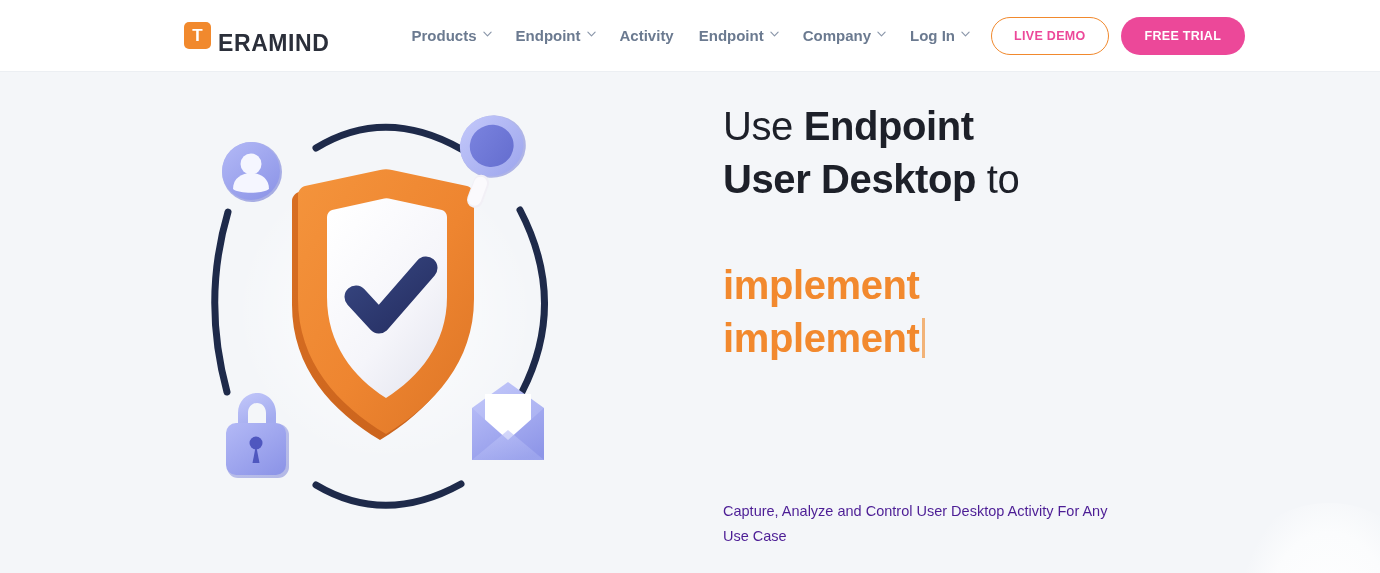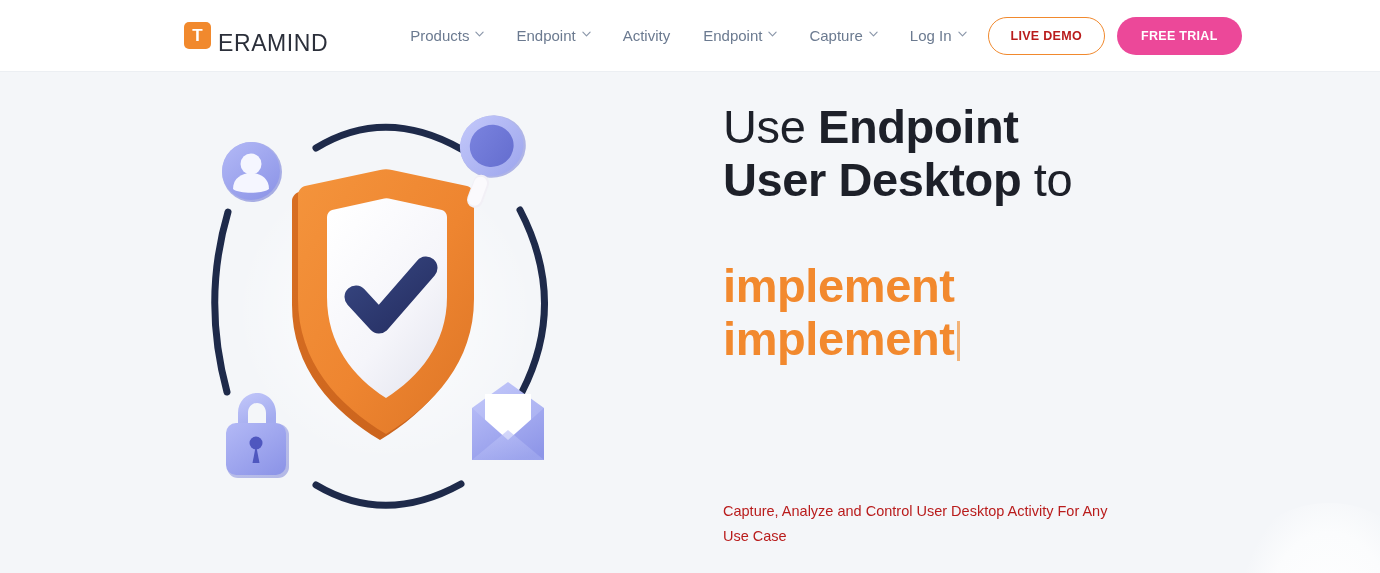--- a/index.html
+++ b/index.html
@@ -62,29 +62,30 @@
     display: flex;
     align-items: center;
     justify-content: center;
     line-height: 1;
     letter-spacing: 0;
   }
   .logo-text {
     font-size: 23px;
     letter-spacing: 0.6px;
     color: #2b2f3a;
-    font-weight: 400;
+    font-weight: 700;
     margin-top: 16px;
   }
 
   .nav-links {
     display: flex;
     align-items: center;
     margin-left: 82px;
-    gap: 33px;
+    gap: 25px;
+    font-weight: bold;
   }
   .nav-item {
     display: flex;
     align-items: center;
     gap: 6px;
     font-size: 15px;
     color: #6b7a90;
     cursor: pointer;
     white-space: nowrap;
   }
@@ -112,21 +113,21 @@
     font-size: 12.5px;
     font-weight: 700;
     letter-spacing: 0.3px;
     cursor: pointer;
     white-space: nowrap;
     box-sizing: border-box;
   }
   .pill-outline {
     padding: 0 22px;
     border: 1.5px solid #f1892d;
-    color: #b91c1c;
+    color: #ec4899;
     background: #ffffff;
   }
   .pill-solid {
     padding: 0 24px;
     background: #ec4899;
     color: #ffffff;
     border: none;
   }
 
   
@@ -149,21 +150,21 @@
 
   .hero-copy {
     position: absolute;
     left: 723px;
     top: 28px;
     width: 440px;
   }
 
   .headline {
     margin: 0;
-    font-size: 47px;
+    font-size: 40px;
     line-height: 53px;
     color: #1d2029;
     font-weight: 300;
     letter-spacing: -0.4px;
   }
   .headline .b { font-weight: 700; }
   .headline .accent { color: #f2892e; font-weight: 700; }
   .type-caret {
     display: inline-block;
     width: 3px;
@@ -174,21 +175,21 @@
   }
 
   .subcopy {
     margin: 0;
     position: absolute;
     top: 399px;
     left: 0;
     width: 400px;
     font-size: 14.5px;
     line-height: 25px;
-    color: #b91c1c;
+    color: #4c1d95;
   }
 
   .corner-widget {
     position: absolute;
     right: -34px;
     bottom: -60px;
     width: 170px;
     height: 130px;
     border-radius: 50% 50% 0 0;
     background: radial-gradient(ellipse at 50% 100%, #ffffff 0%, #fbfcfd 55%, rgba(244,246,249,0) 78%);
@@ -235,21 +236,21 @@
         <div class="nav-item">
           <span>Endpoint</span>
           <span class="caret">
             <svg viewBox="0 0 10 6" width="9" height="6">
                 <path d="M1 1 L5 5 L9 1" fill="none" stroke="#8b97aa" stroke-width="1.3" stroke-linecap="round" stroke-linejoin="round"></path>
               </svg>
           </span>
         </div>
 
         <div class="nav-item">
-          <span>Capture</span>
+          <span>Company</span>
           <span class="caret">
             <svg viewBox="0 0 10 6" width="9" height="6">
                 <path d="M1 1 L5 5 L9 1" fill="none" stroke="#8b97aa" stroke-width="1.3" stroke-linecap="round" stroke-linejoin="round"></path>
               </svg>
           </span>
         </div>
 
         <div class="nav-item">
           <span>Log In</span>
           <span class="caret">

